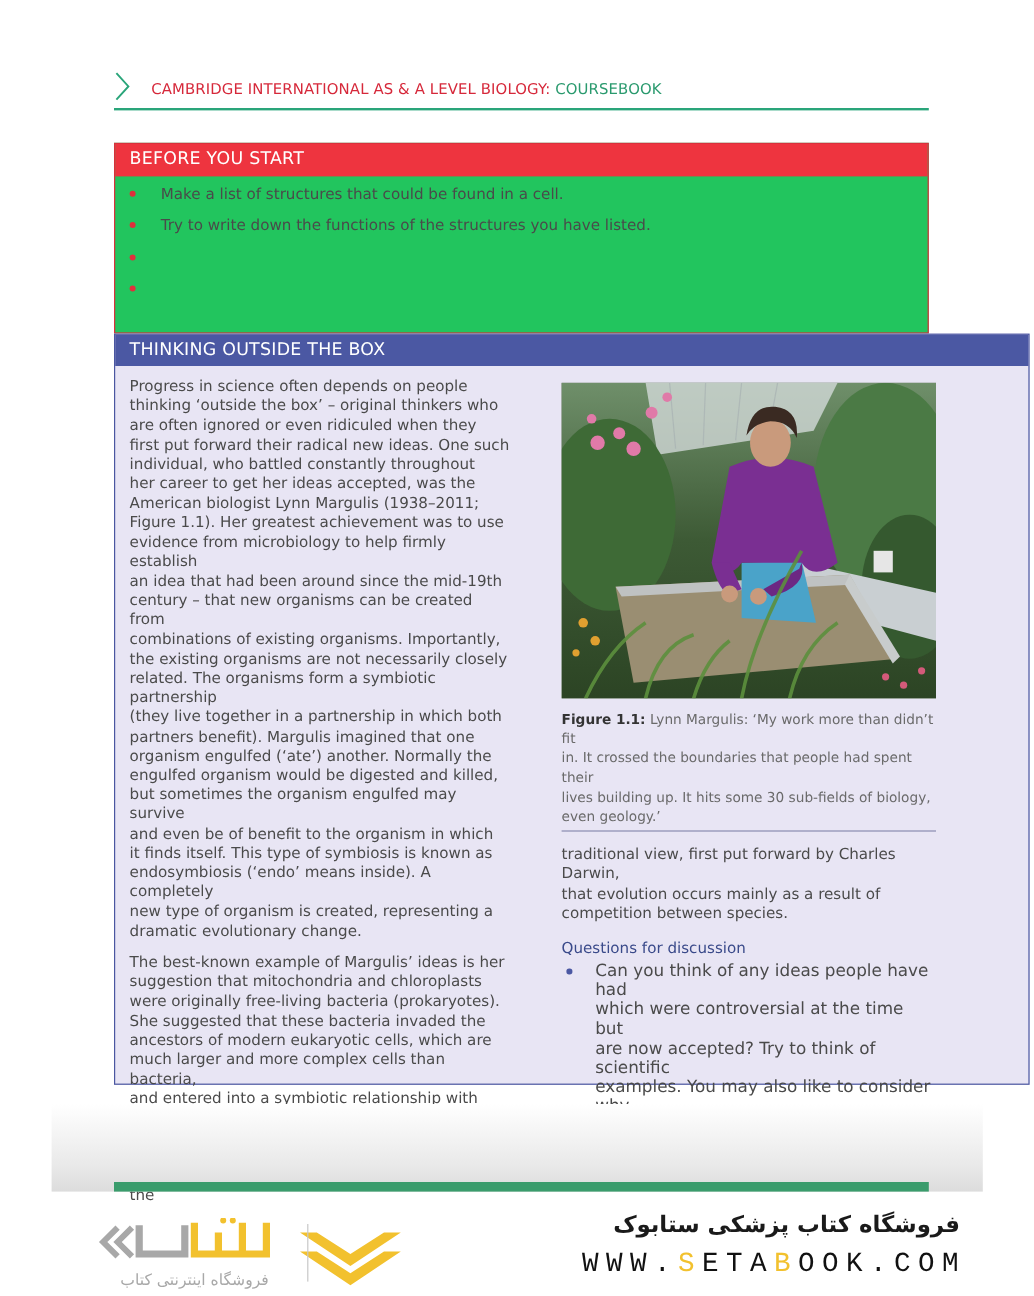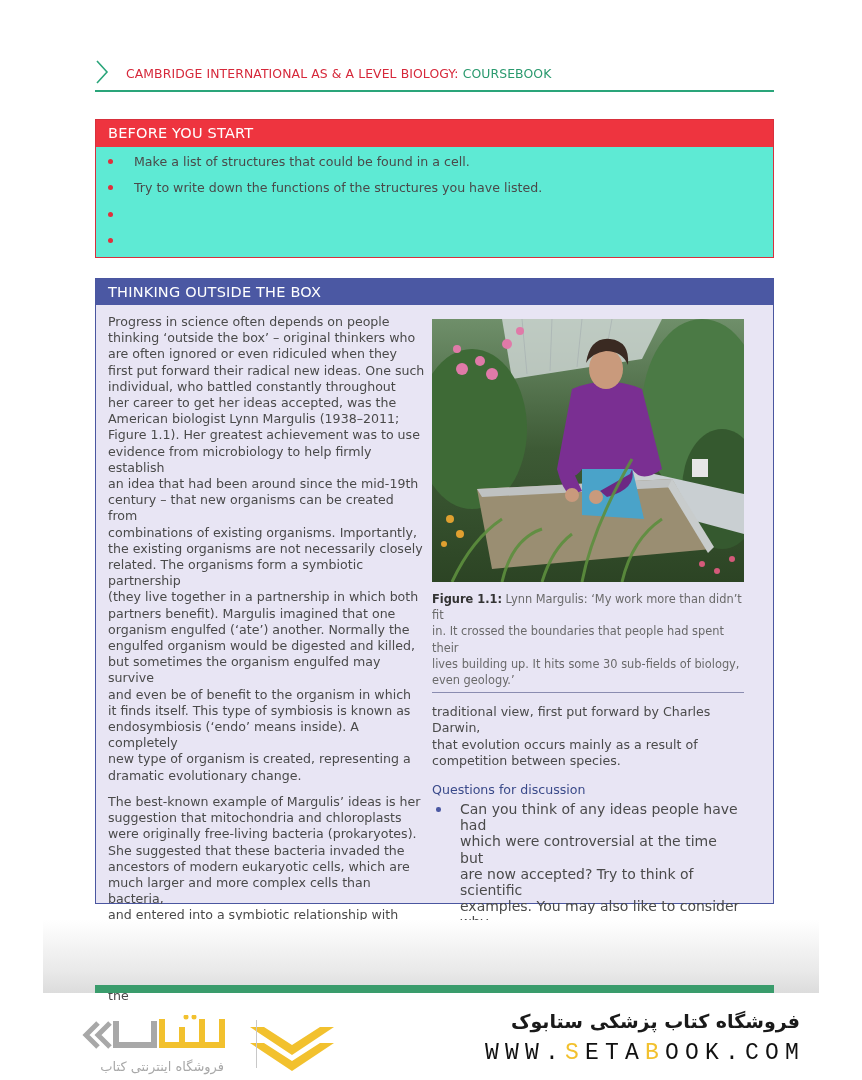--- a/index.html
+++ b/index.html
@@ -8,32 +8,32 @@
 
   
   .page-header { position: absolute; left: 95px; top: 58px; width: 679px; height: 34px; }
   .header-chevron { position: absolute; left: 0; top: 2px; width: 14px; height: 24px; }
   .header-title { position: absolute; left: 31px; top: 8px; font-size: 12.4px; letter-spacing: 0.1px; white-space: nowrap; }
   .header-title .part1 { color: #d6283a; }
   .header-title .part2 { color: #2a9a6e; }
   .header-rule { position: absolute; left: 0; top: 32px; width: 679px; height: 2px; background: #2aa57a; }
 
   
-  .bys-box { position: absolute; left: 95px; top: 119px; width: 679px; height: 139px; border: 1.5px solid #d8303c; background: #5eead4; }
+  .bys-box { position: absolute; left: 95px; top: 119px; width: 679px; height: 159px; border: 1.5px solid #d8303c; background: #22c55e; }
   .bys-head { height: 27px; background: #ee343f; color: #ffffff; font-size: 14.5px; padding: 5px 0 0 12px; letter-spacing: 0.2px; white-space: nowrap; }
   .bys-list { list-style: none; padding: 6px 0 0 12px; }
   .bys-list li { position: relative; height: 26.3px; font-size: 12.6px; color: #4a4a4a; padding-left: 26px; line-height: 17px; white-space: nowrap; }
   .bys-list li .bullet { position: absolute; left: 0; top: 6px; width: 5px; height: 5px; border-radius: 50%; background: #e0303c; }
 
   
-  .tob-box { position: absolute; left: 95px; top: 278px; width: 679px; height: 626px; border: 1.5px solid #4a56a0; background: #e8e5f4; }
+  .tob-box { position: absolute; left: 95px; top: 278px; width: 763px; height: 626px; border: 1.5px solid #4a56a0; background: #e8e5f4; }
   .tob-head { height: 26px; background: #4b58a3; color: #ffffff; font-size: 14.5px; padding: 5px 0 0 12px; letter-spacing: 0.2px; white-space: nowrap; }
   .col-left { position: absolute; left: 12px; top: 35px; width: 318px; font-size: 12.6px; line-height: 16.2px; color: #4a4a4a; }
   .col-left p { margin-bottom: 10px; white-space: pre-line; }
-  .col-right { position: absolute; left: 336px; top: 40px; width: 312px; }
+  .col-right { position: absolute; left: 372px; top: 40px; width: 312px; }
 
   .photo { position: relative; width: 312px; height: 263px; overflow: hidden; background: #3f5a30; }
   .caption { margin-top: 9px; font-size: 11.4px; line-height: 16.2px; color: #6a6a6a; white-space: pre-line; }
   .caption .fig-label { color: #333333; font-weight: bold; }
   .caption-rule { margin-top: 4px; height: 1px; background: #8a8cb0; width: 312px; }
   .right-text { margin-top: 11px; font-size: 12.6px; line-height: 16.2px; color: #4a4a4a; white-space: pre-line; }
   .questions-title { margin-top: 13px; font-size: 12.6px; color: #3a4a8a; }
   .q-list { list-style: none; margin-top: 4px; }
   .q-list li { position: relative; padding-left: 28px; font-size: 14px; line-height: 16.2px; color: #4a4a4a; white-space: pre-line; margin-bottom: 10px; }
   .q-list li .bullet { position: absolute; left: 4px; top: 6px; width: 4.5px; height: 4.5px; border-radius: 50%; background: #4b58a3; }

